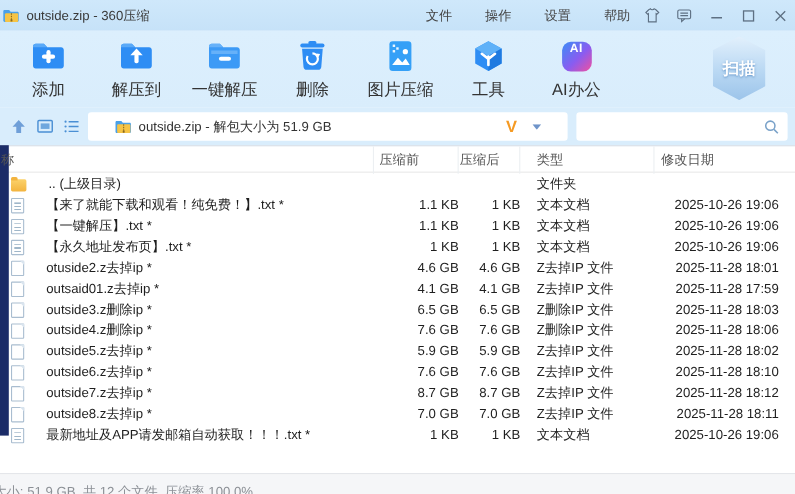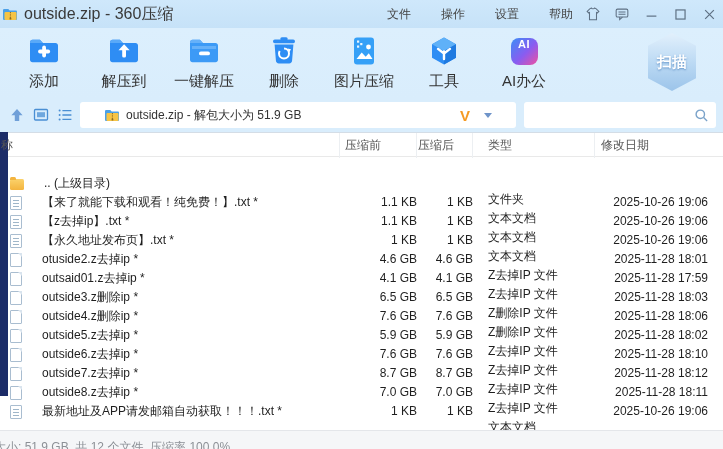--- a/index.html
+++ b/index.html
@@ -4,21 +4,21 @@
 <style>
   html,body{margin:0;padding:0;background:#fff;}
   *{box-sizing:border-box;}
   body{font-family:"Liberation Sans","DejaVu Sans",sans-serif;}
   #app{position:relative;width:723px;height:449px;overflow:hidden;background:#fff;}
 
   
   .titlebar{position:absolute;left:0;top:0;width:723px;height:28px;
     background:linear-gradient(180deg,#cfe8fb,#c6e2f8);display:flex;align-items:center;}
   .tb-zipicon{margin-left:2px;width:16px;height:16px;flex:0 0 auto;}
-  .tb-title{margin-left:6px;font-size:16px;color:#3a3a3a;}
+  .tb-title{margin-left:6px;font-size:12px;color:#3a3a3a;}
   .menus{position:absolute;left:372px;top:0;height:28px;display:flex;align-items:center;}
   .menu-item{padding:0 15px;font-size:12px;color:#454545;cursor:default;}
   .winbtns{position:absolute;right:6px;top:0;height:28px;display:flex;align-items:center;gap:13px;}
   .winbtn{width:16px;height:16px;display:flex;align-items:center;justify-content:center;}
   .winbtn svg{display:block;}
 
   
   .toolbar{position:absolute;left:0;top:28px;width:723px;height:70px;
     background:linear-gradient(180deg,#dceffd,#d9edfc);display:flex;align-items:flex-start;padding:6px 0 0 4px;}
   .tbi{width:80px;display:flex;flex-direction:column;align-items:center;gap:4px;cursor:default;}
@@ -62,21 +62,21 @@
   .h-before{padding-left:5px;}
   .h-after{padding-left:1px;}
   .h-type{padding-left:15px;}
   .h-date{padding-left:6px;border-right:none;}
 
   .list{position:absolute;left:0;top:158px;width:723px;}
   .row{height:19px;align-items:center;cursor:default;}
   .cell{font-size:12px;color:#1f1f1f;height:19px;line-height:19px;white-space:nowrap;overflow:hidden;}
   .c-name{display:flex;align-items:center;padding-left:10px;gap:20px;}
   .c-before,.c-after{text-align:right;}
-  .c-type{padding-left:15px;margin-top:32px;}
+  .c-type{padding-left:15px;}
   .c-date{text-align:right;padding-right:15px;}
 
   
   .fic{flex:0 0 auto;position:relative;display:inline-block;}
   .fic-folder{width:14px;height:11px;background:linear-gradient(180deg,#fbd26b,#f3b43f);border-radius:1.5px;margin-top:1px;}
   .fic-folder::before{content:"";position:absolute;left:0;top:-2px;width:6px;height:3px;
     background:#f3b43f;border-radius:1.5px 1.5px 0 0;}
   .fic-file,.fic-text-file{width:12px;height:14px;background:#fff;border:1px solid #a9bdd0;border-radius:1px;}
   .fic-file::before{content:"";position:absolute;right:-1px;top:-1px;width:0;height:0;
     border-style:solid;border-width:0 4px 4px 0;border-color:transparent #d9e4ee transparent transparent;}
@@ -310,21 +310,21 @@
       <span>【来了就能下载和观看！纯免费！】.txt *</span>
     </div>
     <div class="cell c-before">1.1 KB</div>
     <div class="cell c-after">1 KB</div>
     <div class="cell c-type">文本文档</div>
     <div class="cell c-date">2025-10-26 19:06</div>
   </div>
       <div class="row grid-cols">
     <div class="cell c-name">
       <span class="fic fic-text-file"></span>
-      <span>【z去掉ip】.txt *</span>
+      <span>【一键解压】.txt *</span>
     </div>
     <div class="cell c-before">1.1 KB</div>
     <div class="cell c-after">1 KB</div>
     <div class="cell c-type">文本文档</div>
     <div class="cell c-date">2025-10-26 19:06</div>
   </div>
       <div class="row grid-cols">
     <div class="cell c-name">
       <span class="fic fic-text-file"></span>
       <span>【永久地址发布页】.txt *</span>

